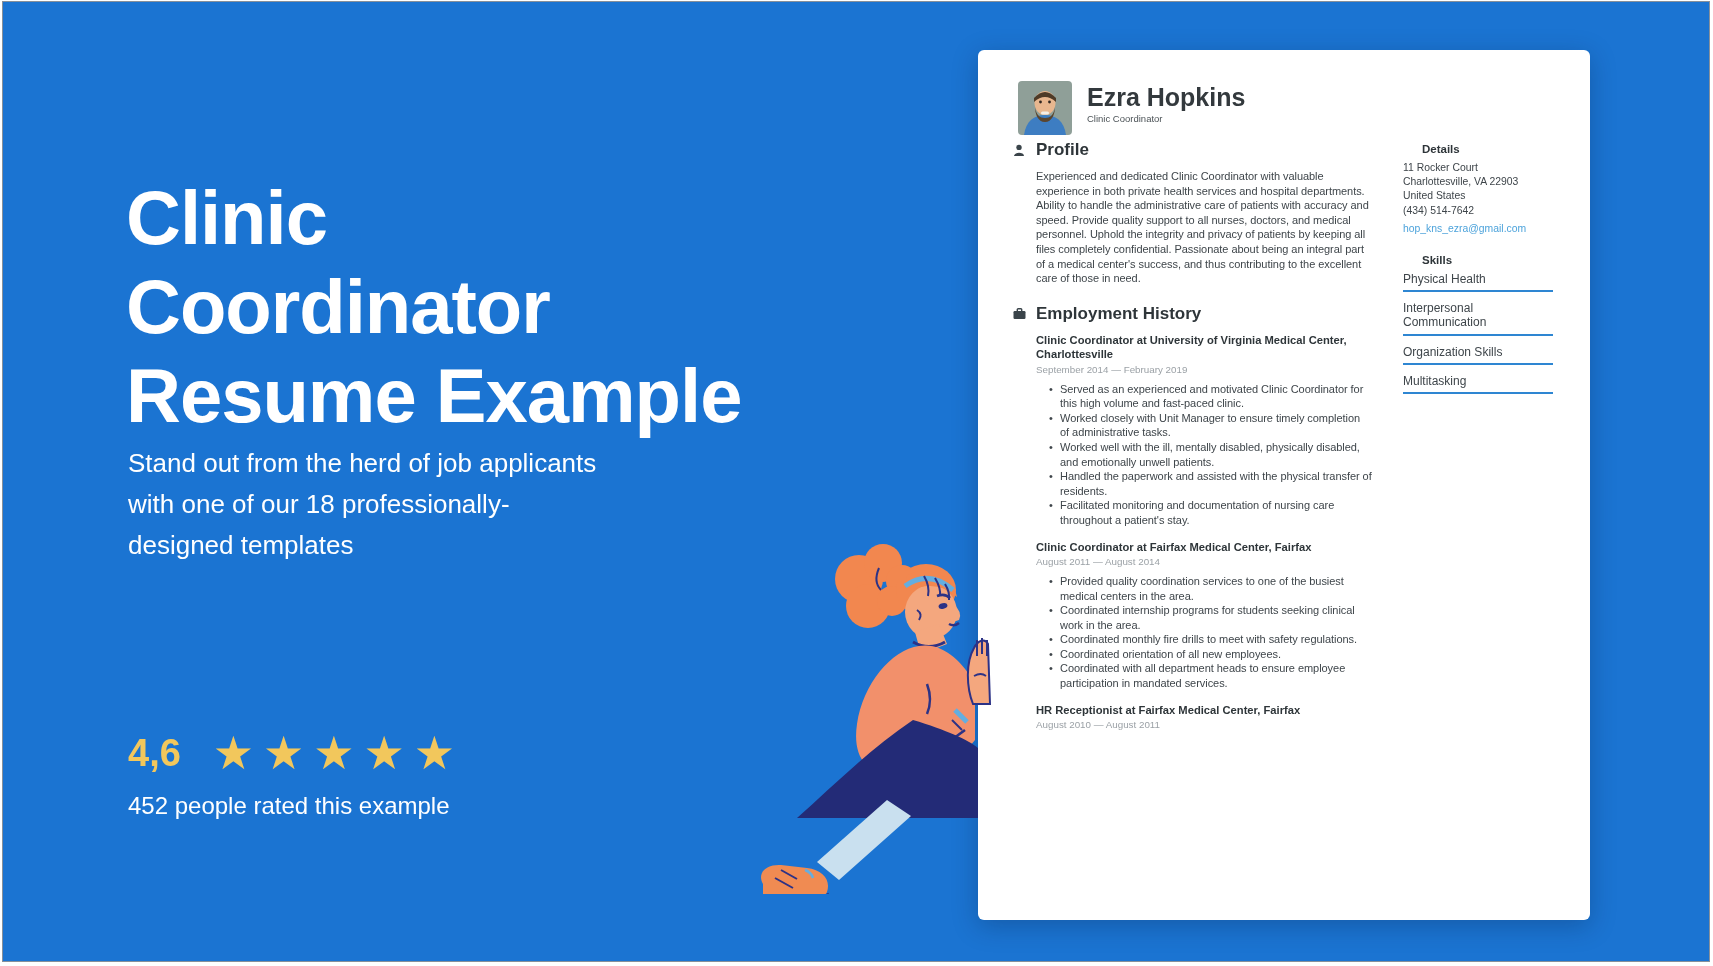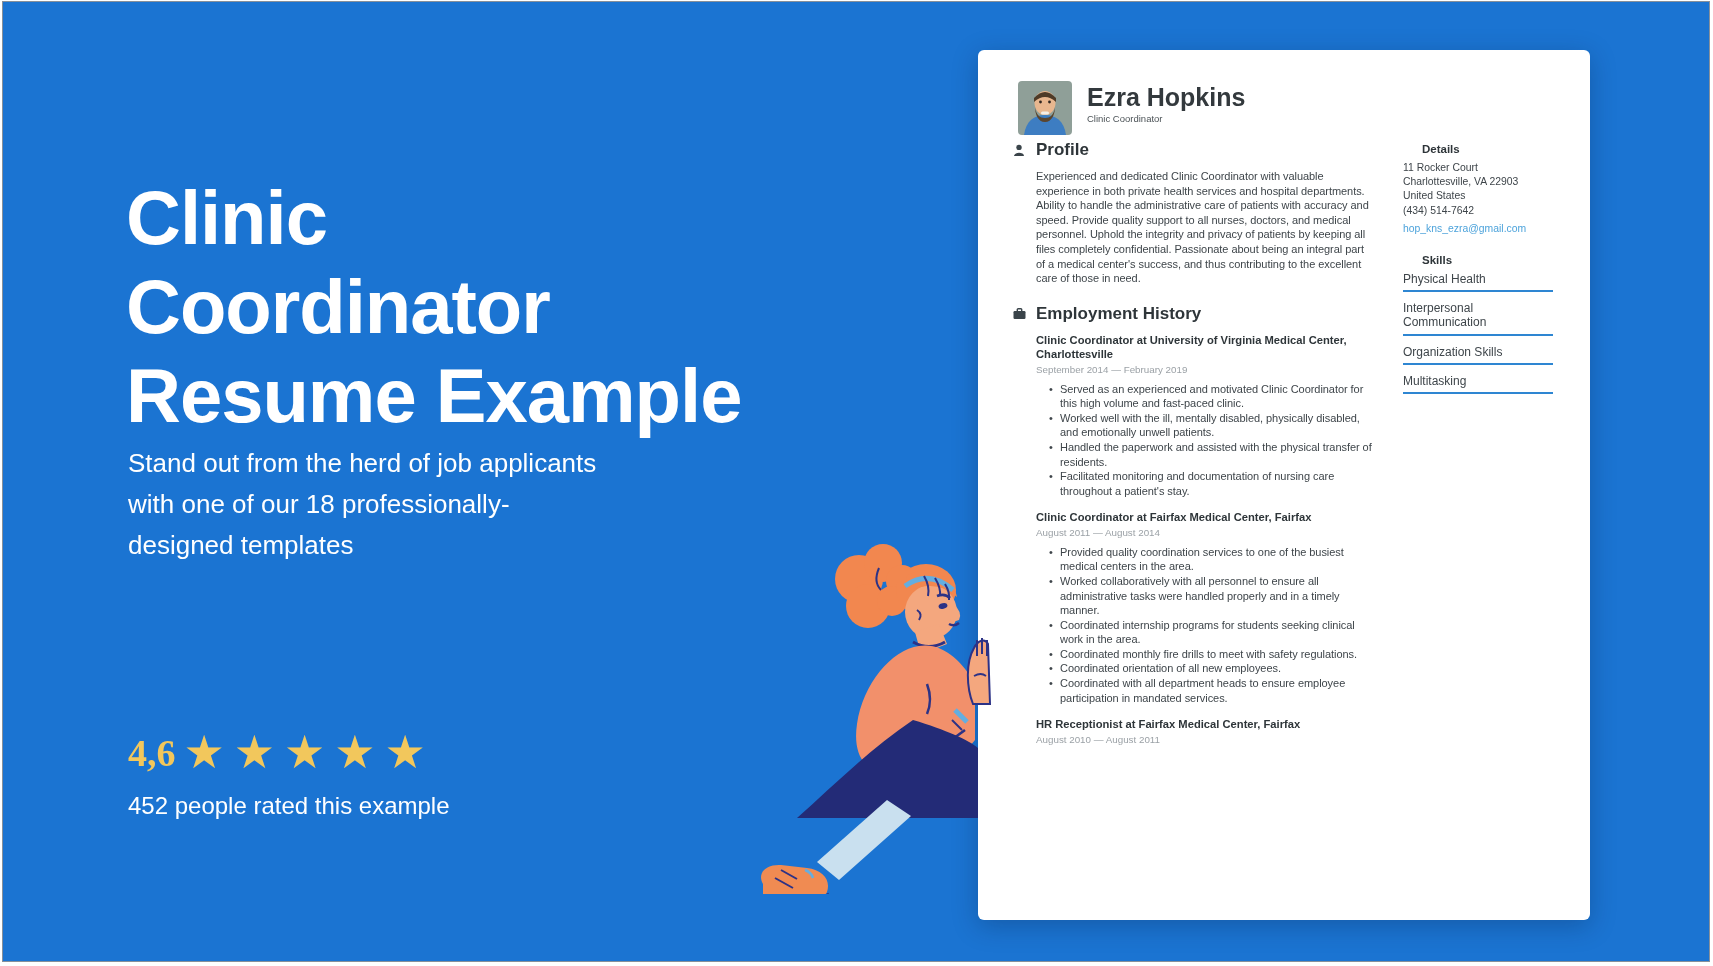--- a/index.html
+++ b/index.html
@@ -14,21 +14,21 @@
   }
   
   .hero-title{
     position:absolute;left:123px;top:120px;color:#fff;font-weight:700;
     font-size:76px;line-height:89px;letter-spacing:-1px;
   }
   .hero-subtitle{
     position:absolute;left:125px;top:415px;width:470px;color:#fff;
     font-size:26px;line-height:41px;font-weight:400;
   }
-  .rating-row{position:absolute;left:125px;top:728px;display:flex;align-items:center;gap:8px;font-family:Liberation Serif, serif;}
+  .rating-row{position:absolute;left:125px;top:728px;display:flex;align-items:center;gap:32px;}
   .rating-score{font-size:38px;font-weight:700;color:#F2C75C;}
   .star-row{display:flex;align-items:center;}
   .star{font-size:46px;line-height:1;color:#F2C75C;margin-right:9px;}
   .rating-count{position:absolute;left:125px;top:790px;font-size:24px;color:#fff;}
   
   .resume-card{
     position:absolute;left:975px;top:48px;width:612px;height:870px;background:#fff;
     border-radius:6px;box-shadow:0 6px 26px rgba(8,30,60,.28);z-index:2;overflow:hidden;
   }
   .card-header{position:absolute;left:40px;top:31px;display:flex;gap:15px;}
@@ -175,31 +175,31 @@
               </svg>
           </span>
           <span class="sec-title">Employment History</span>
         </div>
         <div class="jobs">
             <div class="job">
               <div class="job-title">Clinic Coordinator at University of Virginia Medical Center, Charlottesville</div>
               <div class="job-dates">September 2014 — February 2019</div>
               <ul class="bullets">
                 <li>Served as an experienced and motivated Clinic Coordinator for this high volume and fast-paced clinic.</li>
+                <li>Worked closely with Unit Manager to ensure timely completion of administrative tasks.</li>
                 <li>Worked well with the ill, mentally disabled, physically disabled, and emotionally unwell patients.</li>
                 <li>Handled the paperwork and assisted with the physical transfer of residents.</li>
                 <li>Facilitated monitoring and documentation of nursing care throughout a patient's stay.</li>
               </ul>
             </div>
             <div class="job">
               <div class="job-title">Clinic Coordinator at Fairfax Medical Center, Fairfax</div>
               <div class="job-dates">August 2011 — August 2014</div>
               <ul class="bullets">
                 <li>Provided quality coordination services to one of the busiest medical centers in the area.</li>
-                <li>Worked collaboratively with all personnel to ensure all administrative tasks were handled properly and in a timely manner.</li>
                 <li>Coordinated internship programs for students seeking clinical work in the area.</li>
                 <li>Coordinated monthly fire drills to meet with safety regulations.</li>
                 <li>Coordinated orientation of all new employees.</li>
                 <li>Coordinated with all department heads to ensure employee participation in mandated services.</li>
               </ul>
             </div>
             <div class="job">
               <div class="job-title">HR Receptionist at Fairfax Medical Center, Fairfax</div>
               <div class="job-dates">August 2010 — August 2011</div>
             </div>

